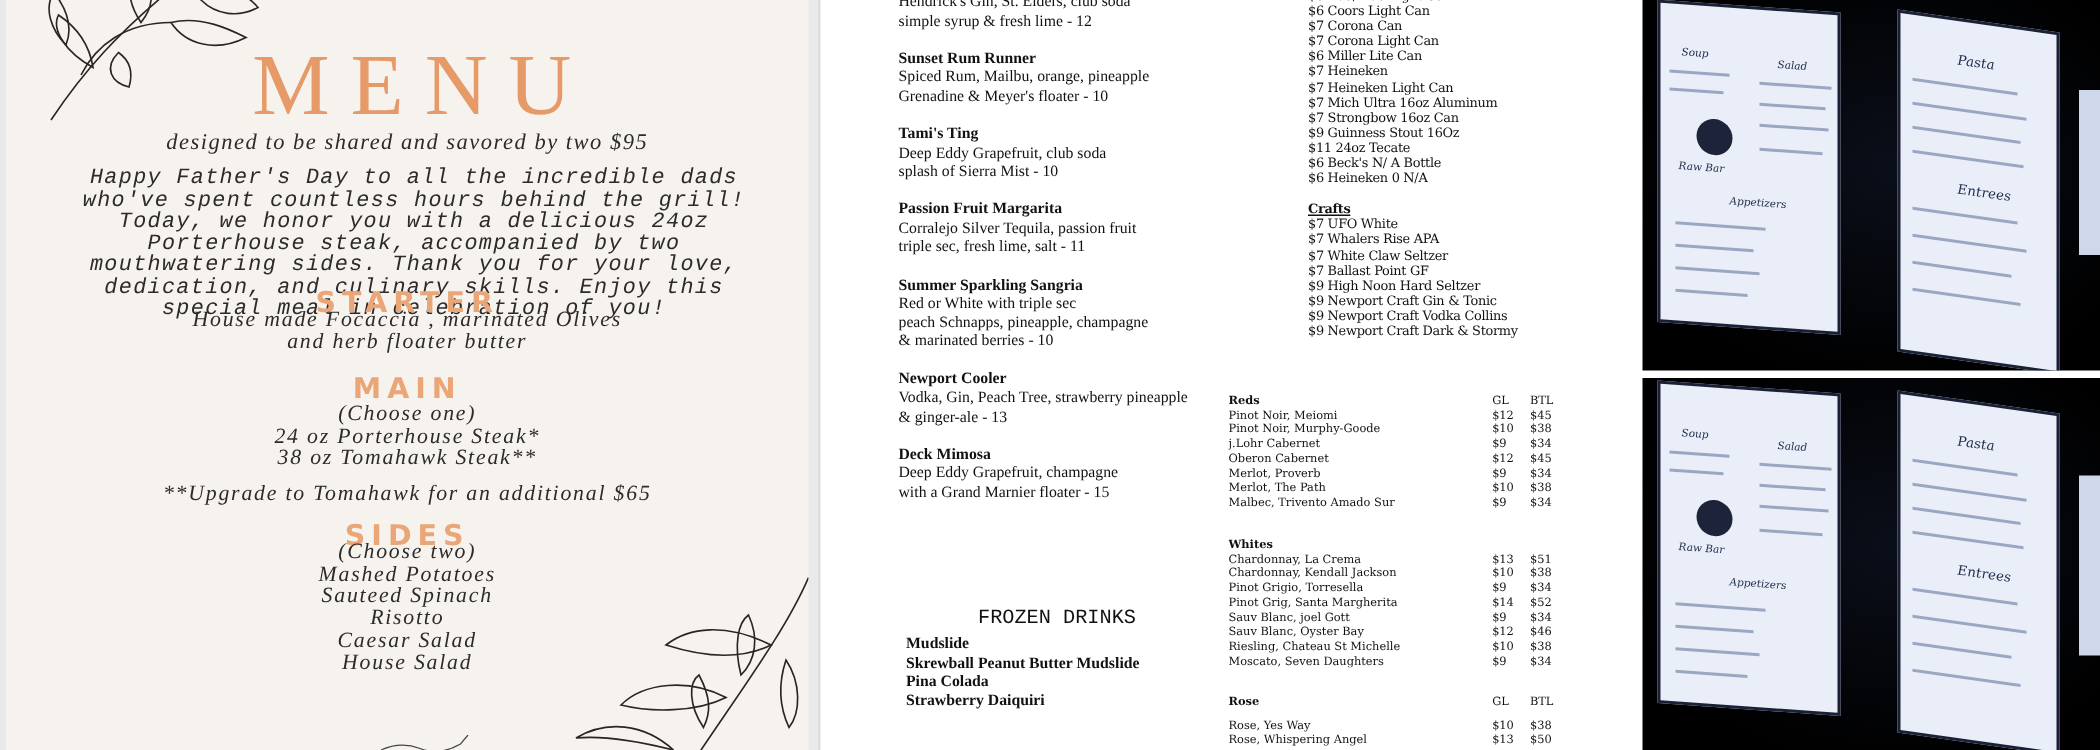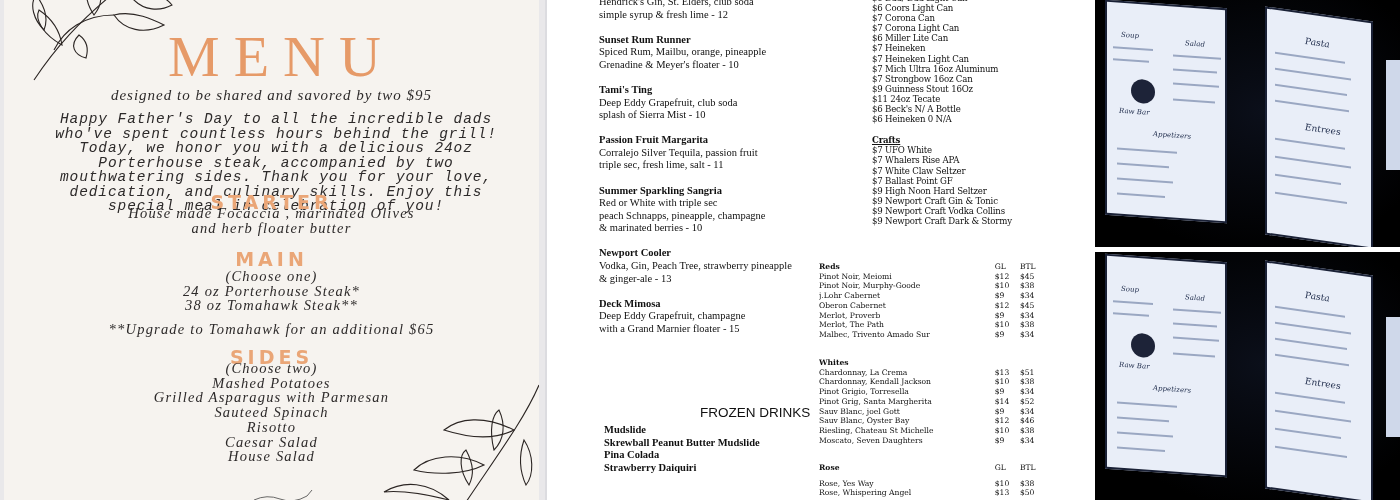--- a/index.html
+++ b/index.html
@@ -45,21 +45,21 @@
   
   #panel-drinks {
     position: absolute; left: 545px; top: 0; width: 545px; height: 500px;
     background: #ffffff; overflow: hidden; border-left: 2px solid #dcdce0;
   }
   .cocktails { position: absolute; left: 52px; top: -4px; width: 220px; }
   .cocktail { margin-bottom: 12.5px; font-family: "Liberation Serif", serif; font-size: 10.5px; line-height: 12.6px; color: #111; }
   .cocktail .name { font-weight: bold; }
   .frozen-title {
     position: absolute; left: 105px; top: 405px;
-    font-family: Liberation Sans, sans-serif; font-size: 13.5px; color: #111; margin-left: 48px;
+    font-family: Liberation Mono, monospace; font-size: 13.5px; color: #111;
   }
   .frozen-list {
     position: absolute; left: 57px; top: 424px;
     font-family: "Liberation Serif", serif; font-weight: bold; font-size: 10.5px; line-height: 12.7px; color: #111;
   }
   .beer-list {
     position: absolute; left: 325px; top: -7px;
     font-family: "DejaVu Serif", serif; font-size: 8.6px; line-height: 10.1px; color: #111; letter-spacing: -0.2px;
   }
   .beer-heading { text-decoration: underline; font-weight: bold; margin-top: 11px; }
@@ -121,21 +121,20 @@
       <div>(Choose one)</div>
       <div>24 oz Porterhouse Steak*</div>
       <div>38 oz Tomahawk Steak**</div>
     </div>
     <div class="fd-lines" style="top:322px">**Upgrade to Tomahawk for an additional $65</div>
 
     <div class="fd-heading" style="top:346px">SIDES</div>
     <div class="fd-lines" style="top:361px">
       <div>(Choose two)</div>
       <div>Mashed Potatoes</div>
-      <div>Grilled Asparagus with Parmesan</div>
       <div>Sauteed Spinach</div>
       <div>Risotto</div>
       <div>Caesar Salad</div>
       <div>House Salad</div>
     </div>
 
     <svg class="fd-deco" style="left:370px;top:380px" width="170" height="125" viewBox="0 0 170 125">
       <g fill="none" stroke="#2b2523" stroke-width="1.1">
         <path d="M165 5 C 150 40, 120 80, 90 125"></path>
         <path d="M140 50 C 120 60, 95 58, 70 50 C 85 38, 110 35, 140 50 Z"></path>

